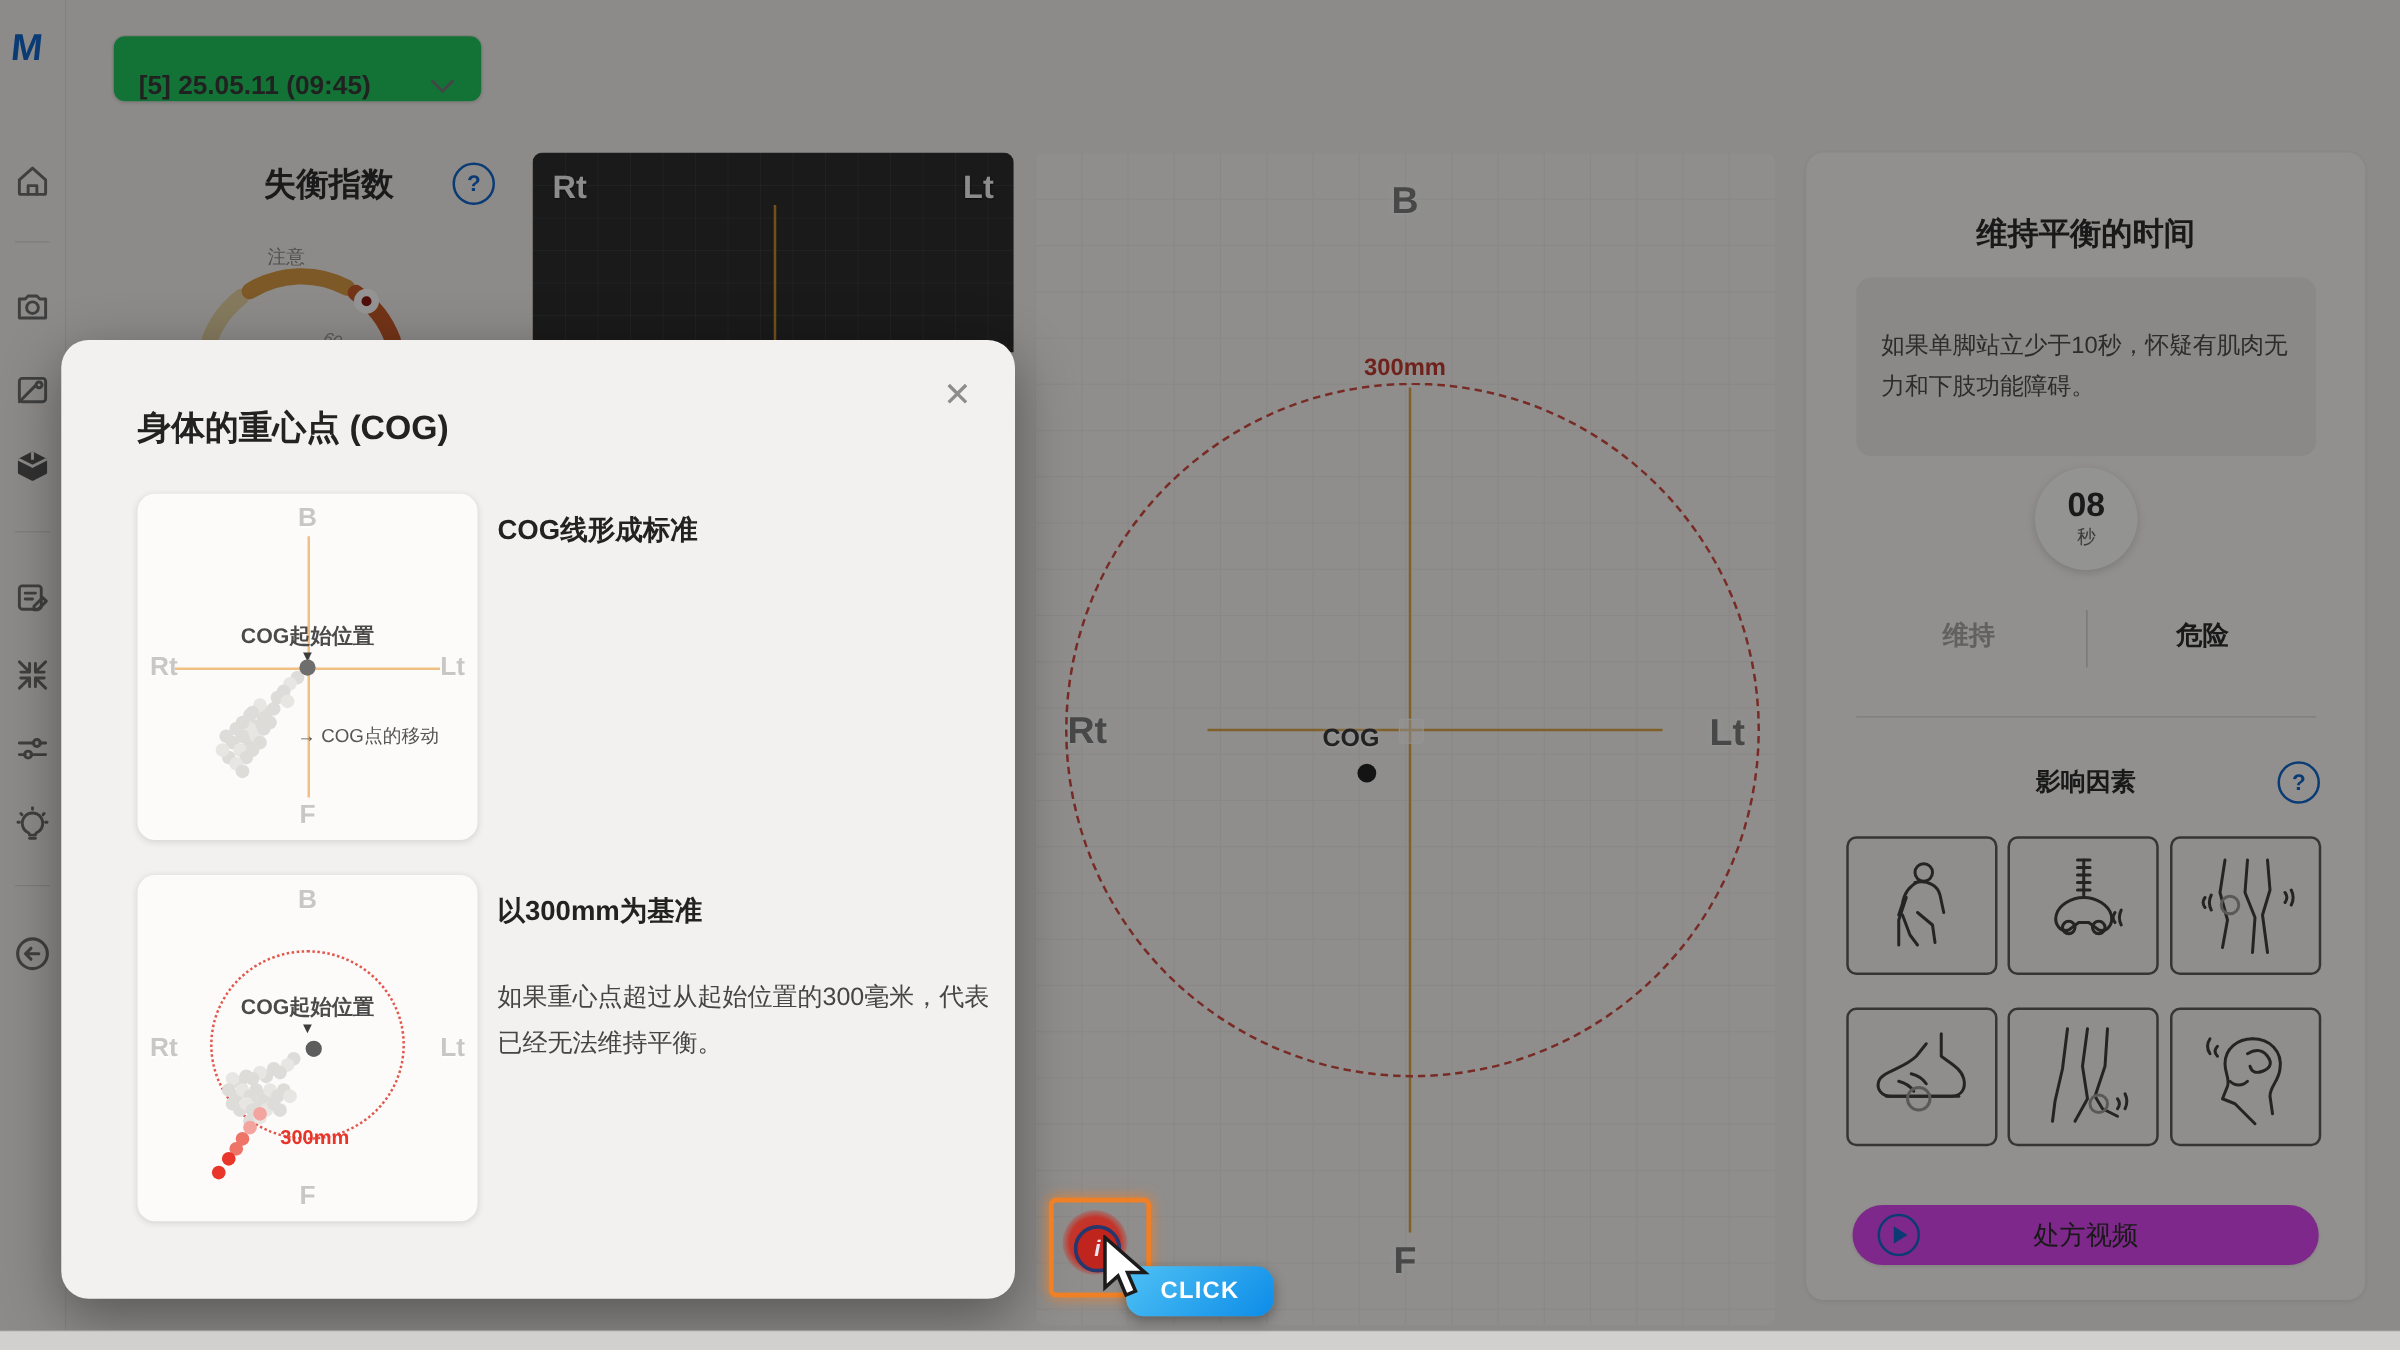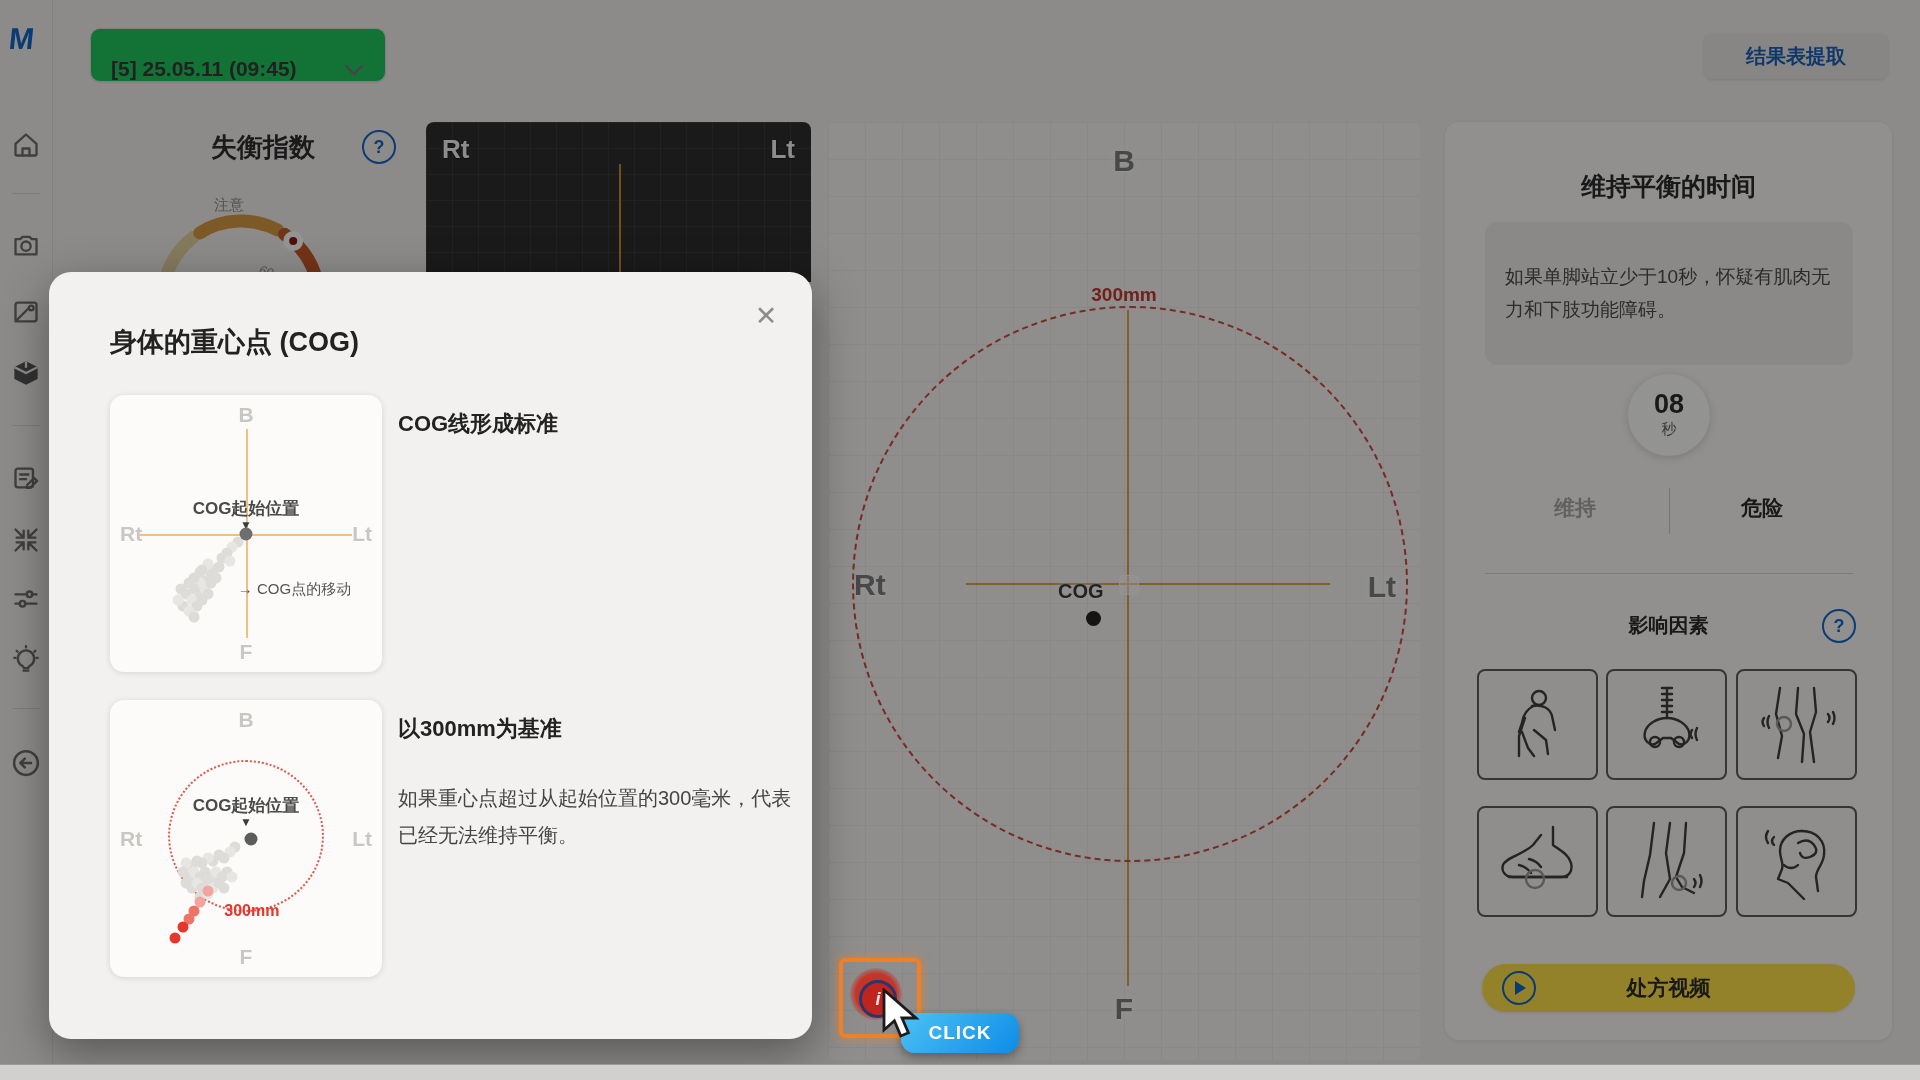--- a/index.html
+++ b/index.html
@@ -81,22 +81,22 @@
   .timer .unit{font-size:15px;color:#666;margin-top:2px;}
   .kd-row{position:absolute;left:0;top:372px;width:100%;height:40px;}
   .kd-keep{position:absolute;left:70px;width:120px;text-align:center;font-size:21px;font-weight:bold;color:#a9a7a4;}
   .kd-danger{position:absolute;right:70px;width:120px;text-align:center;font-size:21px;font-weight:bold;color:#2b2b2b;}
   .kd-sep{position:absolute;left:50%;top:-6px;width:1px;height:46px;background:#ccc9c6;}
   .rp-div{position:absolute;left:40px;top:451px;width:368px;border-top:1px solid #d8d5d2;}
   .fac-title{position:absolute;left:0;top:490px;width:100%;text-align:center;font-size:20px;font-weight:bold;color:#2c2c2c;}
   .tile{position:absolute;width:117px;height:107px;background:#f6f4f2;border:2px solid #5c5c5c;border-radius:8px;
         display:flex;align-items:center;justify-content:center;}
   .tile svg{stroke:#3e3e3e;fill:none;stroke-width:2.4;stroke-linecap:round;stroke-linejoin:round;}
-  .btn-video{position:absolute;left:37px;top:842px;width:373px;height:48px;background:#fde047;border-radius:24px;
-             display:flex;align-items:center;justify-content:center;font-size:21px;font-weight:bold;color:#2b2b2b;
+  .btn-video{position:absolute;left:37px;top:842px;width:373px;height:48px;background:#d946ef;border-radius:24px;
+             display:flex;align-items:center;justify-content:center;font-size:21px;font-weight:normal;color:#2b2b2b;
              box-shadow:0 1px 3px rgba(0,0,0,.1);}
   .play{position:absolute;left:20px;top:7px;width:34px;height:34px;border:2.5px solid #1467c8;border-radius:50%;
         box-sizing:border-box;display:flex;align-items:center;justify-content:center;}
   .play .tri{width:0;height:0;border-left:11px solid #1467c8;border-top:7px solid transparent;border-bottom:7px solid transparent;margin-left:3px;}
 
   
   .dim{left:0;top:0;width:1920px;height:1080px;background:rgba(0,0,0,.42);z-index:40;}
   .bottom-strip{left:0;top:1064px;width:1920px;height:16px;background:#d2d0ce;border-top:1px solid #9c9a98;z-index:55;}
   .modal{left:49px;top:272px;width:763px;height:767px;background:#f2f1ef;border-radius:22px;z-index:50;
          box-shadow:0 14px 46px rgba(0,0,0,.38);}
@@ -196,23 +196,20 @@
     </div>
   </div>
 
   <div class="abs dropdown">
     <span class="lbl">[5] 25.05.11 (09:45)</span>
     <span>
       <svg width="22" height="14" viewBox="0 0 22 14" style="stroke:#777;fill:none;stroke-width:2.4;stroke-linecap:round;">
           <path d="M3 3 11 11 19 3"></path>
         </svg>
     </span>
-  </div>
-  <div class="abs btn-extract">
-    <span>结果表提取</span>
   </div>
 
   <div class="abs imb-title">失衡指数</div>
   <div class="abs help" style="left:362px;top:130px;">?</div>
   <div class="abs caution">注意</div>
   <div class="abs" style="left:141px;top:212px;">
     <svg width="200" height="115" viewBox="-100 -5 200 115">
       <path d="M -76.3 65.8 A 78 78 0 0 1 -48.0 20.5" stroke="#e6d3a3" stroke-width="13" fill="none" stroke-linecap="round"></path>
       <path d="M -41.3 15.9 A 78 78 0 0 1 36.6 13.1" stroke="#d99a45" stroke-width="13" fill="none" stroke-linecap="round"></path>
       <path d="M 43.6 17.3 A 78 78 0 0 1 73.3 55.3" stroke="#c75b28" stroke-width="13" fill="none" stroke-linecap="round"></path>

